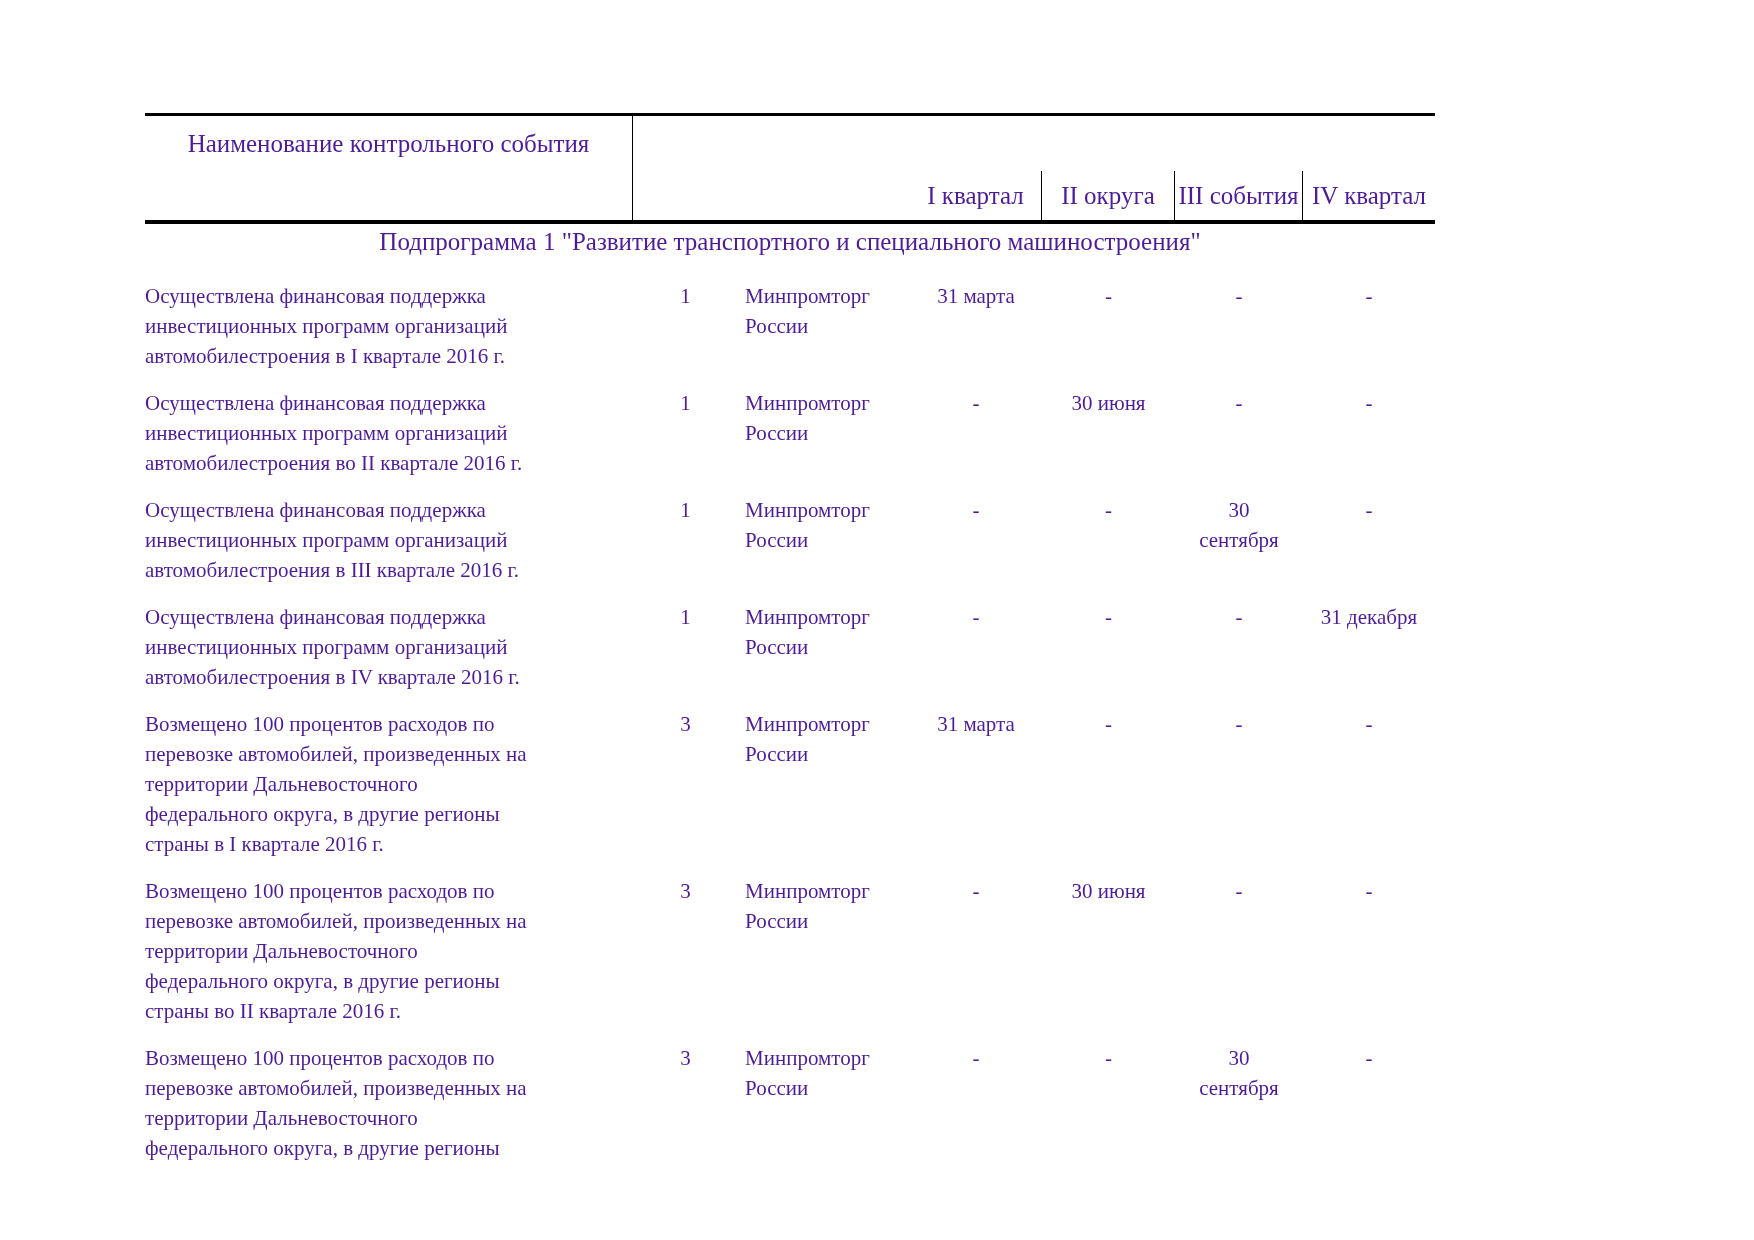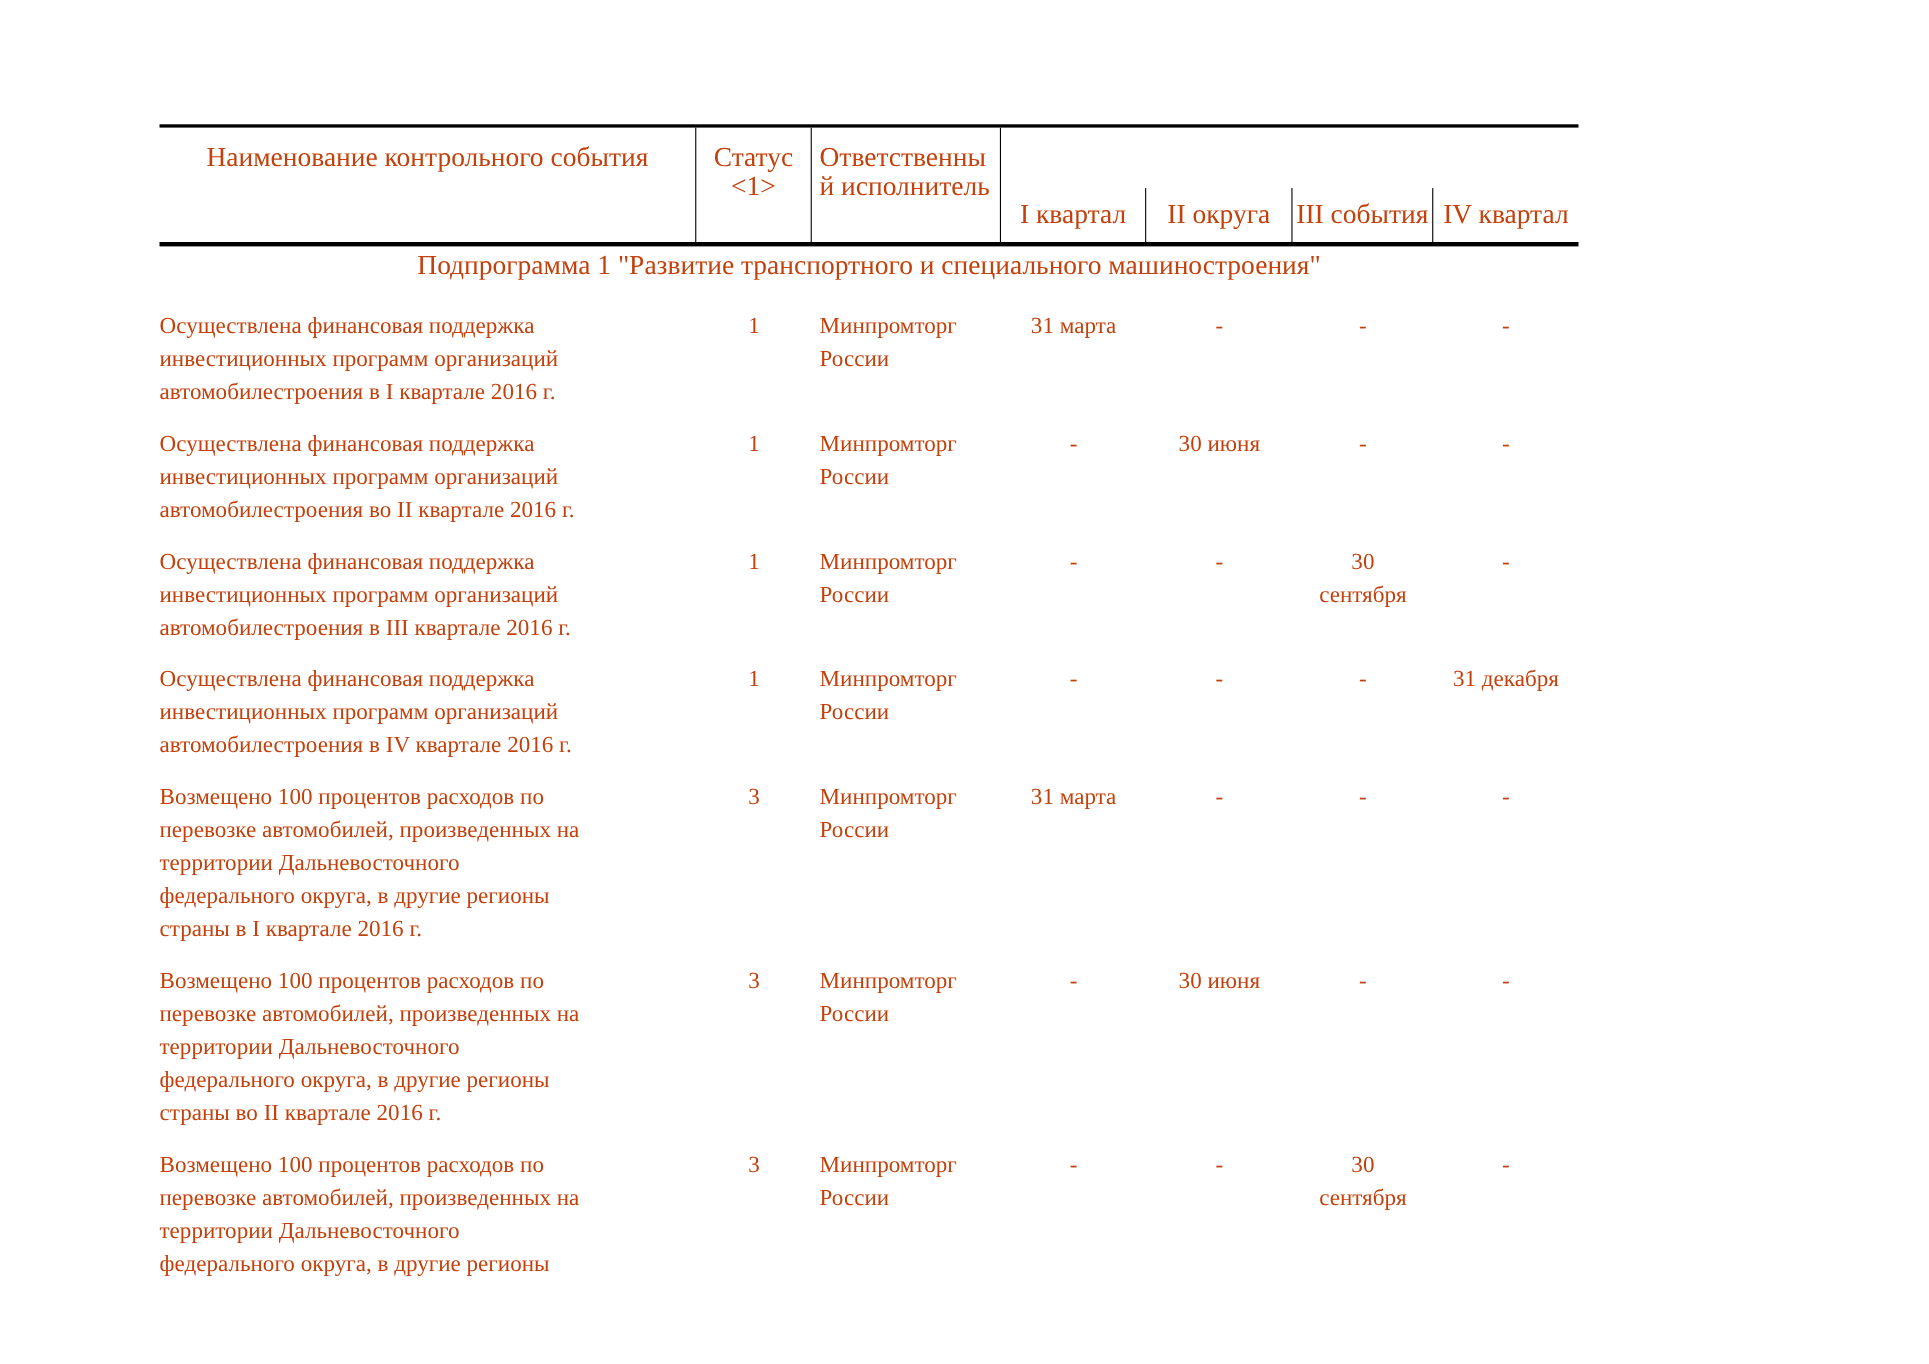--- a/index.html
+++ b/index.html
@@ -5,21 +5,21 @@
   html, body {
     margin: 0;
     padding: 0;
     background: #ffffff;
   }
   .page {
     position: relative;
     width: 1480px;
     height: 1240px;
     background: #ffffff;
-    color: #c2410c;
+    color: #4c1d95;
     font-family: "Liberation Serif", "DejaVu Serif", serif;
     overflow: hidden;
   }
   
   .thead {
     position: absolute;
     left: 145px;
     top: 113px;
     width: 1290px;
     border-top: 3px solid #000;
@@ -94,24 +94,20 @@
   .c-resp  { white-space: pre-line; padding-left: 7px; }
   .c-q     { text-align: center; white-space: pre-line; }
 </style>
 </head>
 <body>
 
 <div class="page">
 
   <div class="thead">
     <div class="h-name">Наименование контрольного события</div>
-    <div class="h-status">Статус
-&lt;1&gt;</div>
-    <div class="h-resp">Ответственны
-й исполнитель</div>
     <div class="h-q h-q1">I квартал</div>
     <div class="h-q h-q2">II округа</div>
     <div class="h-q h-q3">III события</div>
     <div class="h-q h-q4">IV квартал</div>
   </div>
 
   <div class="section-title">Подпрограмма 1 "Развитие транспортного и специального машиностроения"</div>
 
   <div class="tbody">
 

